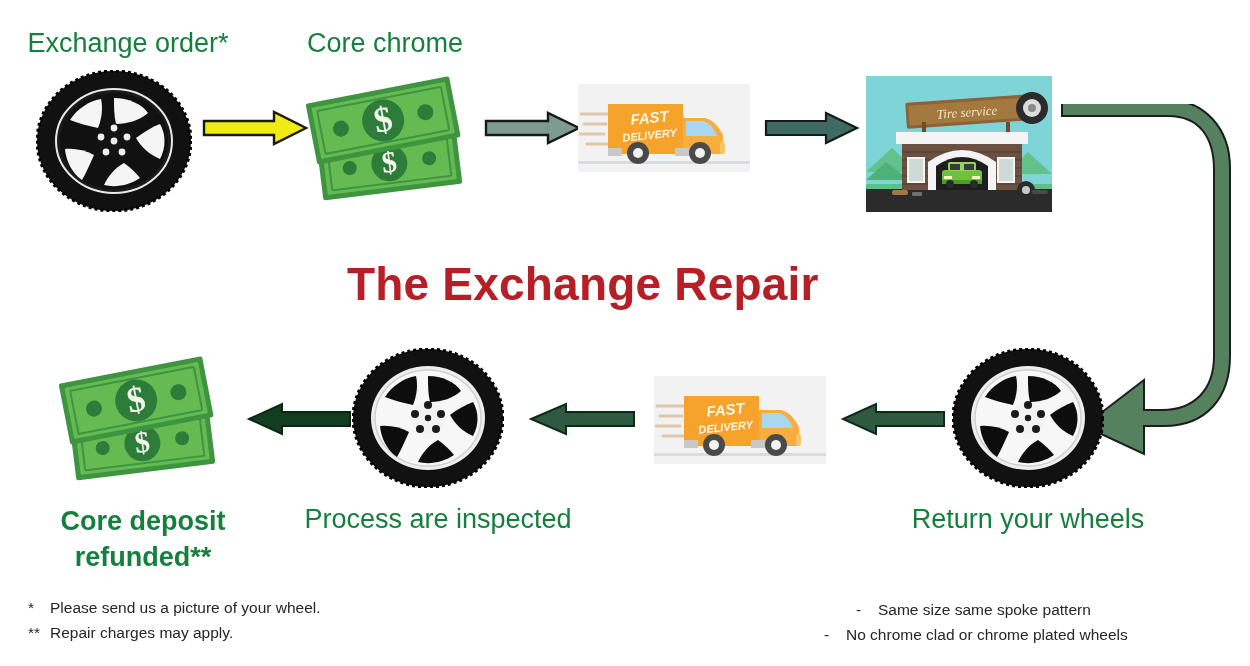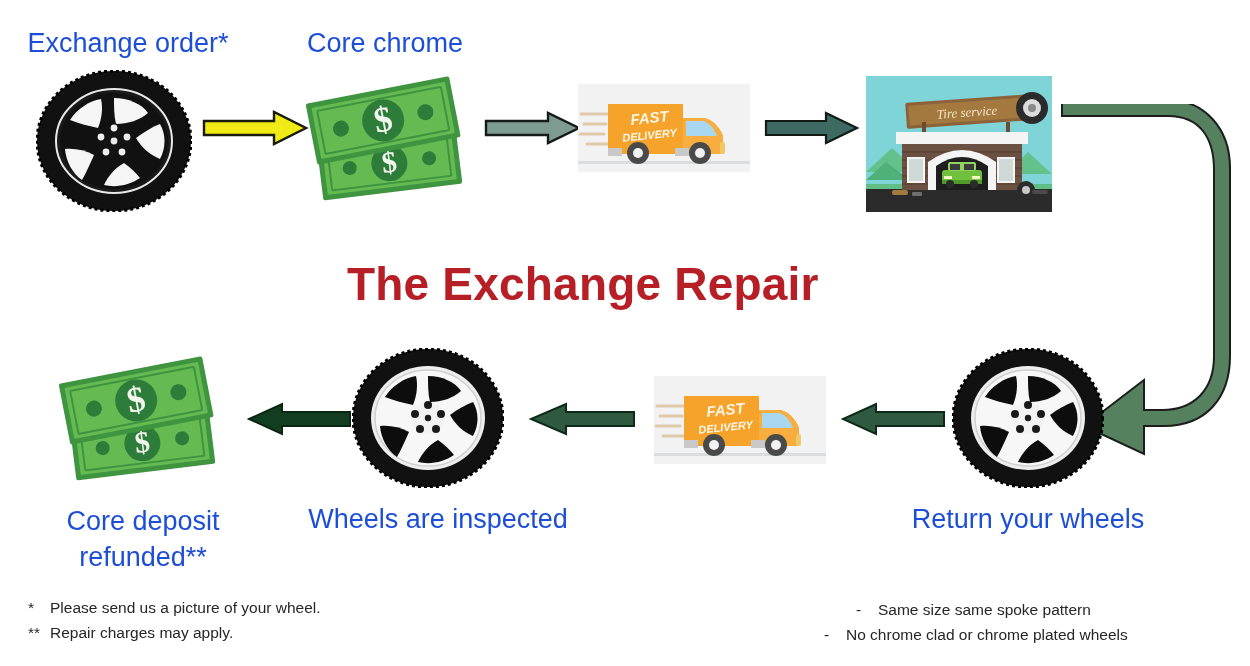--- a/index.html
+++ b/index.html
@@ -19,27 +19,27 @@
     background: #ffffff;
     overflow: hidden;
   }
   .abs { position: absolute; }
 
   
   .step-label {
     position: absolute;
     font-family: "Liberation Sans", sans-serif;
     font-size: 27px;
-    color: #1d4ed8;
+    color: #15803d;
     font-weight: 400;
     text-align: center;
     line-height: 1.25;
     white-space: nowrap;
   }
-  .step-label.wrap { white-space: normal; }
+  .step-label.wrap { white-space: normal; font-weight: bold; }
 
   .main-title {
     position: absolute;
     font-family: "Liberation Sans", sans-serif;
     font-size: 46px;
     font-weight: bold;
     color: #b51f25;
     letter-spacing: .2px;
     white-space: nowrap;
   }
@@ -386,21 +386,21 @@
         <circle cx="89" cy="66" r="4"></circle>
         <circle cx="84" cy="81" r="4"></circle>
         <circle cx="68" cy="81" r="4"></circle>
         <circle cx="63" cy="66" r="4"></circle>
       </g>
       <circle cx="76" cy="70" r="3.2" fill="#1a1a1a"></circle>
     </svg>
   </div>
 
   <div class="step-label wrap" style="left:30px; top:503px; width:226px; line-height:1.35;">Core deposit refunded**</div>
-  <div class="step-label" style="left:300px; top:503px; width:276px;">Wheels are inspected</div>
+  <div class="step-label" style="left:300px; top:503px; width:276px;">Process are inspected</div>
   <div class="step-label" style="left:898px; top:503px; width:260px;text-align:center;">Return your wheels</div>
 
   <div class="note" style="left:28px; top:619px;">
     <span class="marker">**</span><span>Repair charges may apply.</span>
   </div>
   <div class="note" style="left:28px; top:594px;">
     <span class="marker">*</span><span>Please send us a picture of your wheel.</span>
   </div>
 
   <div class="note" style="left:856px; top:596px;">

